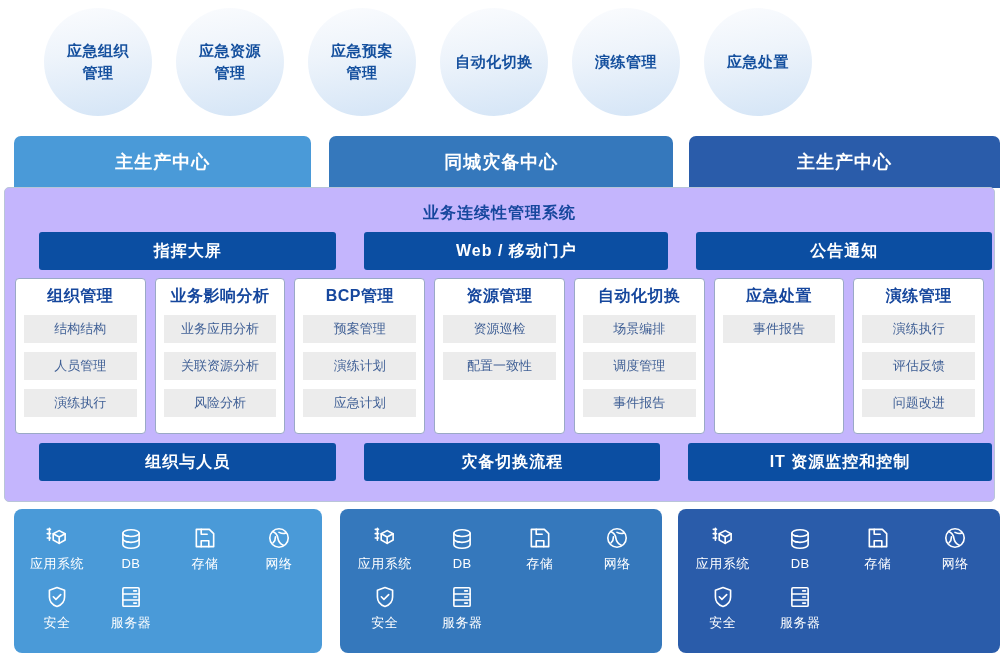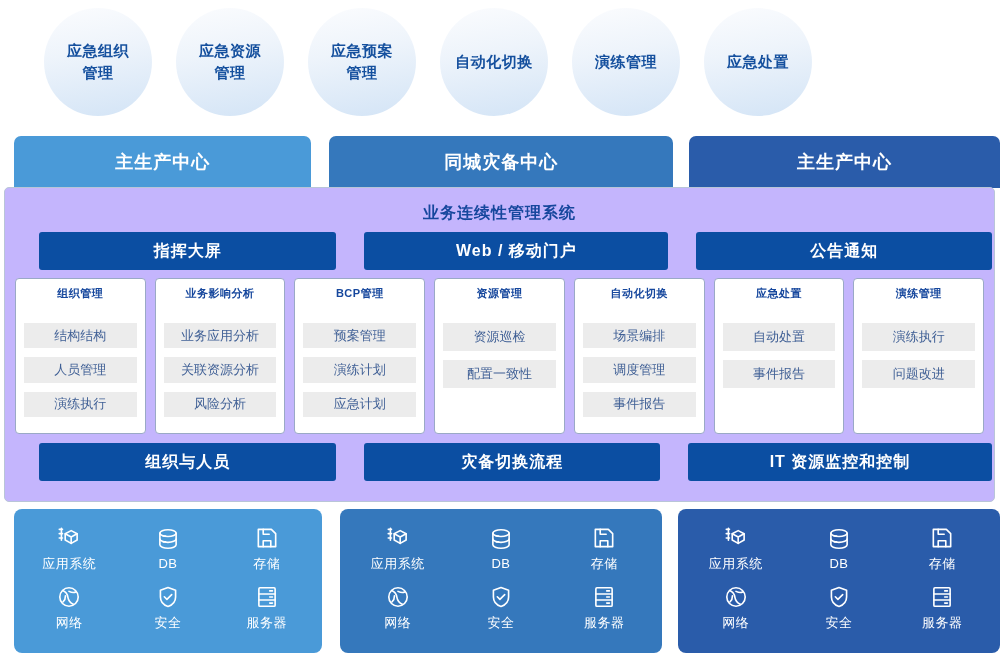--- a/index.html
+++ b/index.html
@@ -133,24 +133,24 @@
     border: 1px solid #9aa9c6;
     border-radius: 4px;
     box-sizing: border-box;
     padding: 7px 8px;
     display: flex;
     flex-direction: column;
     align-items: center;
   }
   .card-title {
     color: #16479d;
-    font-size: 11px;
+    font-size: 16px;
     font-weight: bold;
     letter-spacing: 0.5px;
-    margin-bottom: 22px;
+    margin-bottom: 8px;
     white-space: nowrap;
   }
   .card-item {
     width: 100%;
     height: 28px;
     background: #ececec;
     color: #3f5f95;
     font-size: 13px;
     display: flex;
     align-items: center;
@@ -167,21 +167,21 @@
     width: 1000px;
     height: 144px;
     display: flex;
   }
   .infra {
     height: 144px;
     border-radius: 8px;
     box-sizing: border-box;
     padding: 10px 6px 15px;
     display: grid;
-    grid-template-columns: repeat(3, 1fr);
+    grid-template-columns: repeat(4, 1fr);
     grid-template-rows: repeat(2, 1fr);
     align-items: center;
     justify-items: center;
   }
   .infra.i1 { width: 308px; margin-left: 14px; background: #4a9ad8; }
   .infra.i2 { width: 322px; margin-left: 18px; background: #3578bc; }
   .infra.i3 { width: 322px; margin-left: 16px; background: #2a5caa; }
 
   .infra-cell {
     display: flex;
@@ -280,27 +280,27 @@
 
     <div class="card">
       <div class="card-title">自动化切换</div>
       <div class="card-item">场景编排</div>
       <div class="card-item">调度管理</div>
       <div class="card-item">事件报告</div>
     </div>
 
     <div class="card">
       <div class="card-title">应急处置</div>
-      <div class="card-item">自动处置</div>
       <div class="card-item">事件报告</div>
     </div>
 
     <div class="card">
       <div class="card-title">演练管理</div>
       <div class="card-item">演练执行</div>
+      <div class="card-item">评估反馈</div>
       <div class="card-item">问题改进</div>
     </div>
 
   </div>
 
   <div class="bar-row bottom-bars">
     <div class="blue-bar b1">
         <span>组织与人员</span>
       </div>
     <div class="blue-bar b3">

